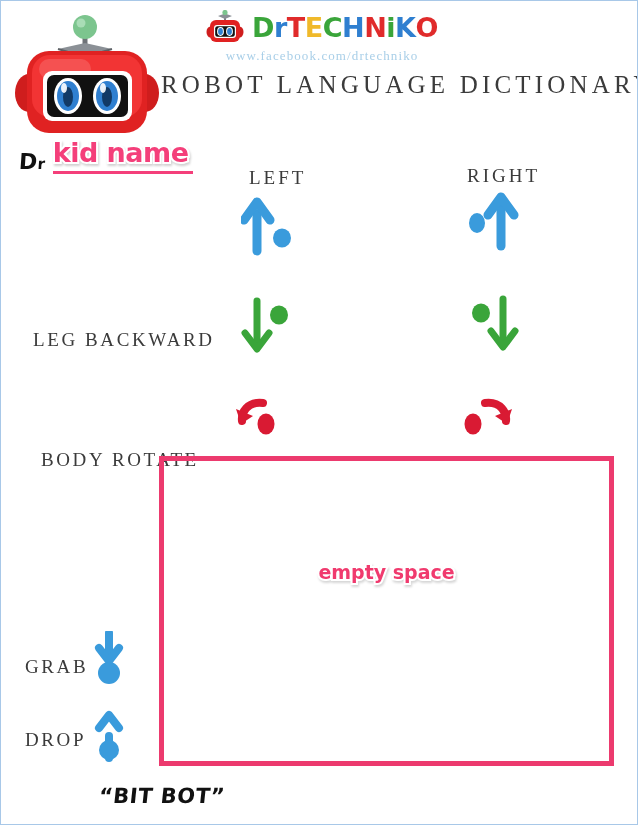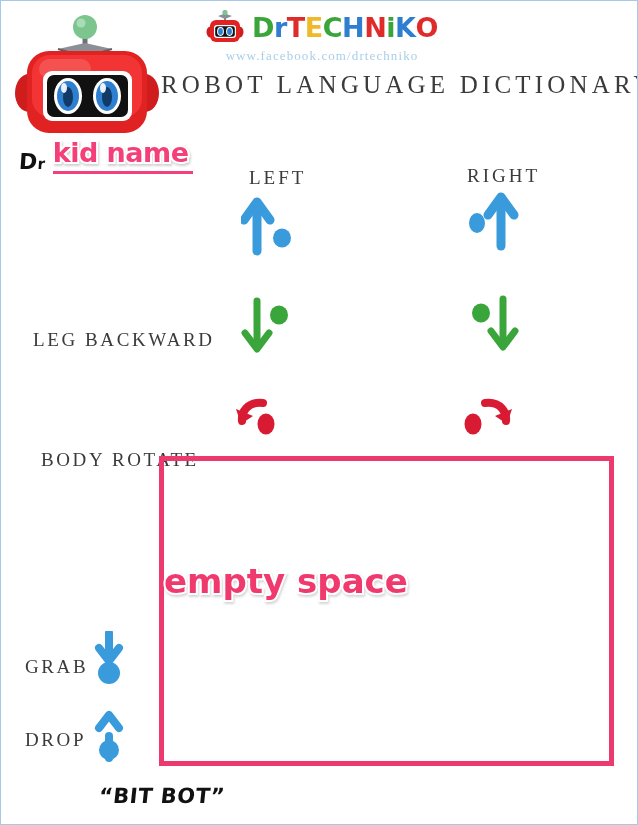--- a/index.html
+++ b/index.html
@@ -151,24 +151,24 @@
     width: 455px;
     height: 310px;
     border: 5px solid #ec3a6e;
     box-sizing: border-box;
   }
   .empty-text {
     position: absolute;
     left: 0;
     right: 0;
     top: 100px;
-    text-align: left;
-    font-family: "DejaVu Sans", sans-serif;
-    font-weight: bold;
-    font-size: 34px;
+    text-align: center;
+    font-family: "DejaVu Sans", sans-serif;
+    font-weight: bold;
+    font-size: 19px;
     line-height: 1.18;
     color: #f03a6e;
     -webkit-text-stroke: 4px #ffffff;
     paint-order: stroke fill;
     filter: drop-shadow(1px 2px 1px rgba(0,0,0,0.16));
   }
   .empty-text div { white-space: nowrap; }
 
   
   .talk-phrase {

